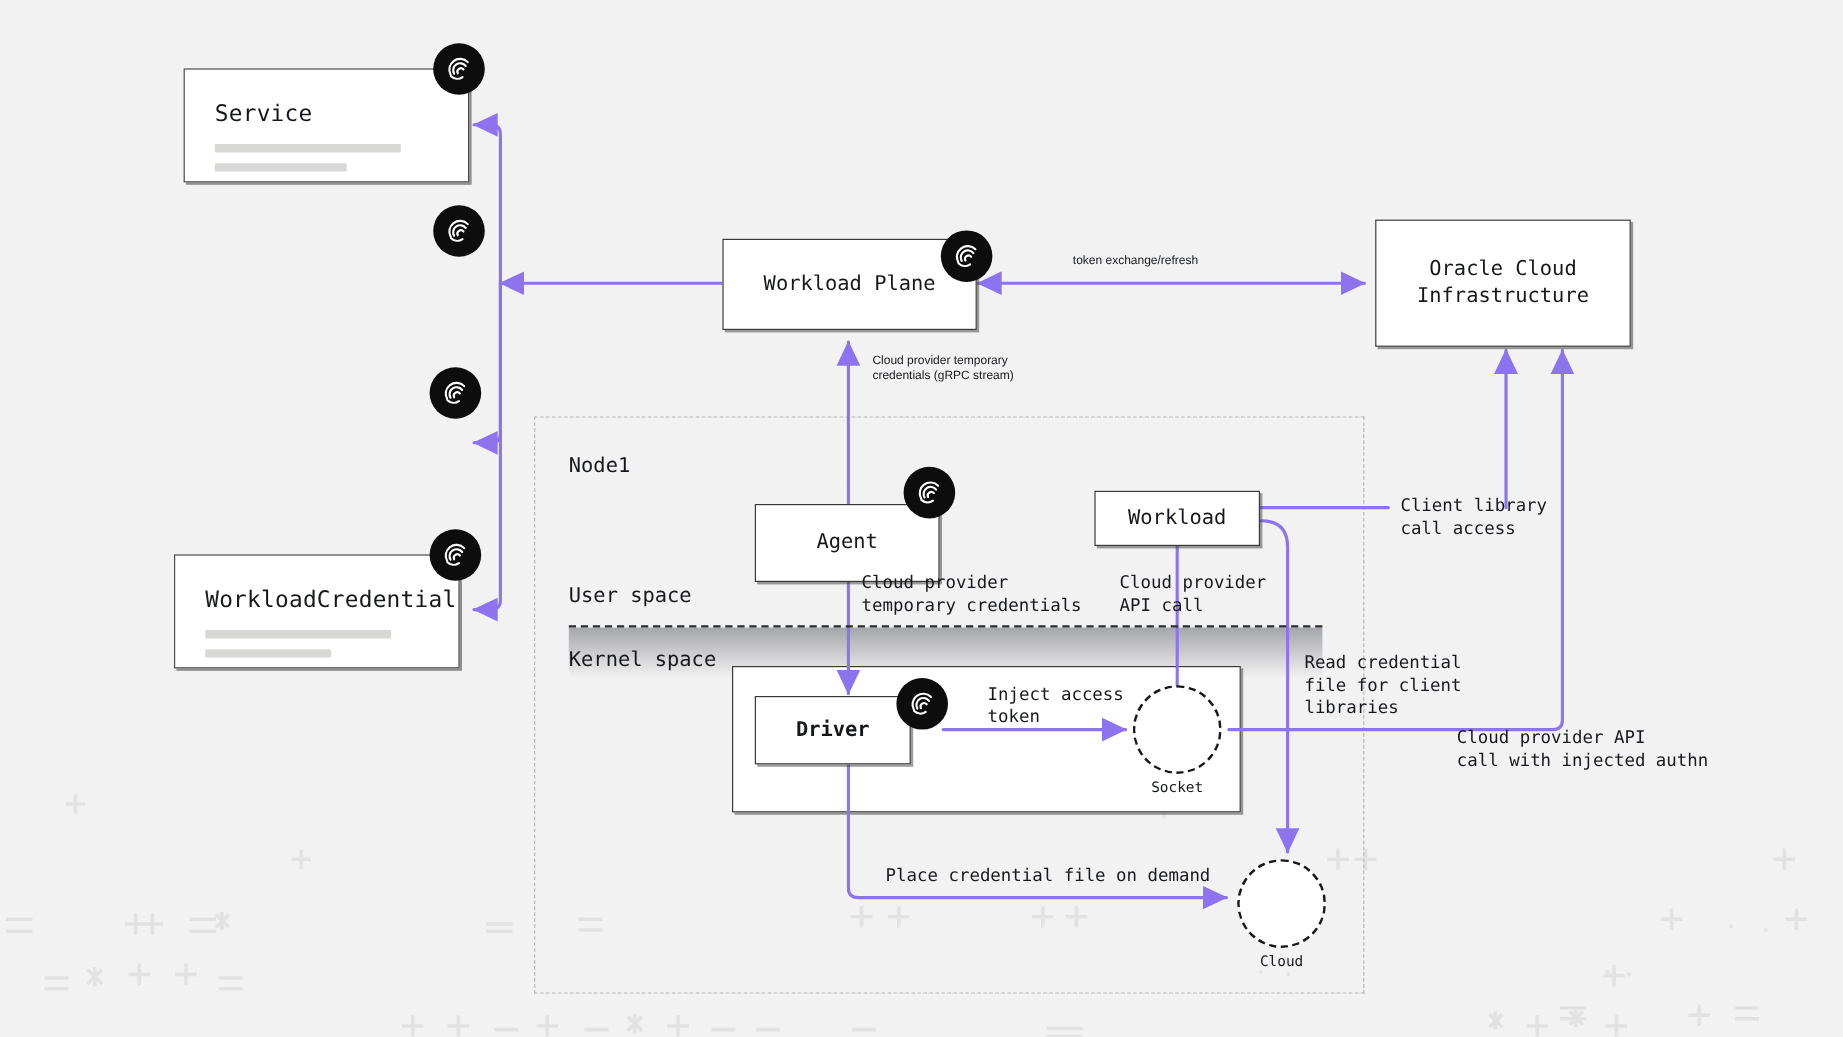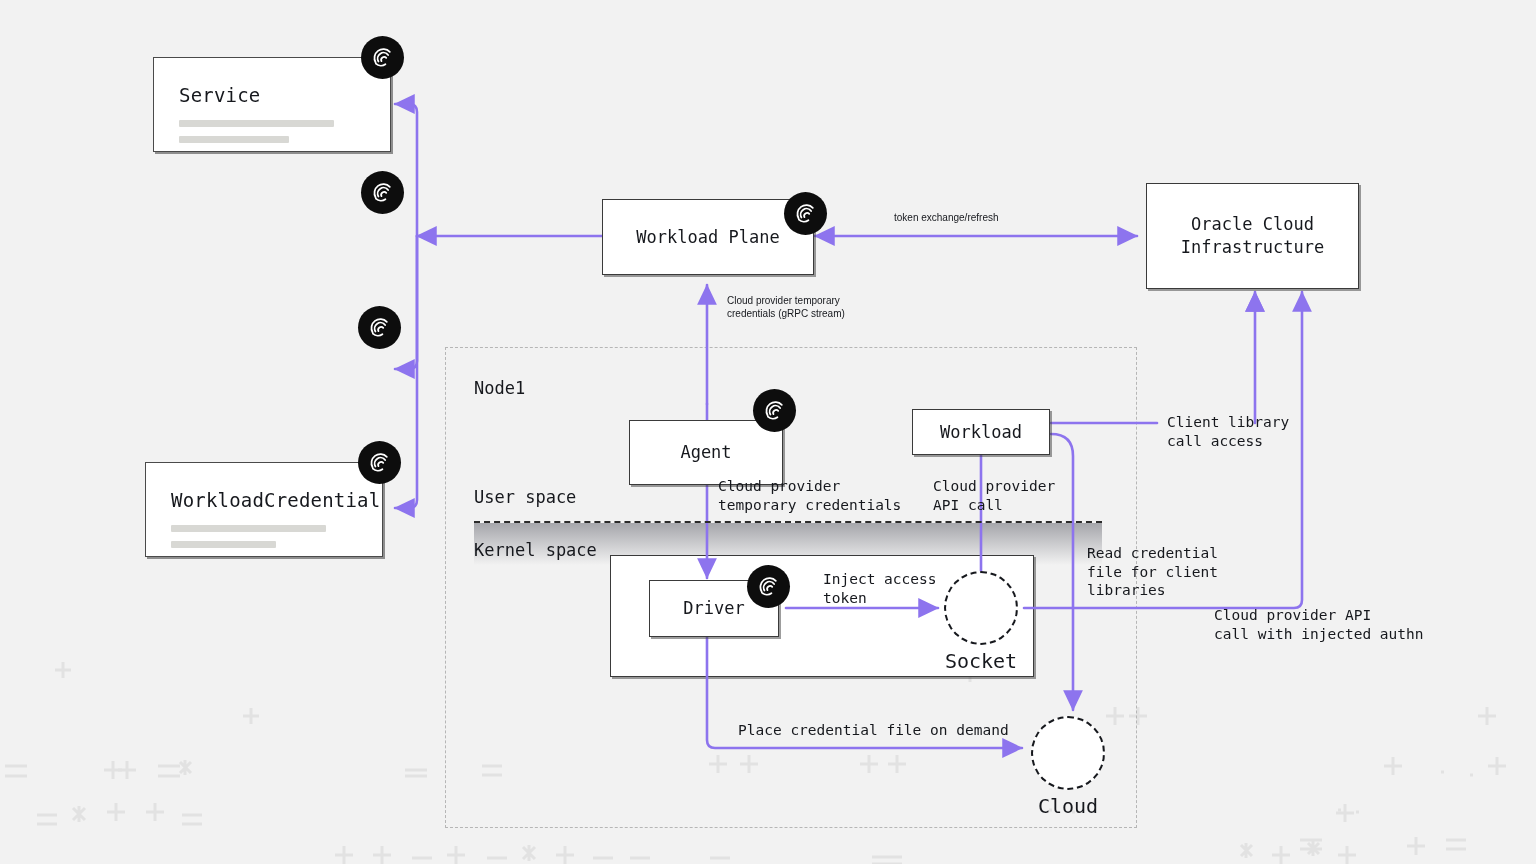--- a/index.html
+++ b/index.html
@@ -66,21 +66,21 @@
     background:#fff; border:1.6px solid #3a3a3a;
     box-shadow:2px 2px 0 0 rgba(60,60,60,.5); z-index:2;
   }
 
   
   .dcircle{
     position:absolute; width:74px; height:74px; border-radius:50%;
     background:#fff; border:2.5px dashed #16181d; z-index:4;
   }
   .dcircle-cap{
-    position:absolute; font-size:20px; color:#16181d; z-index:4;
+    position:absolute; font-size:12px; color:#16181d; z-index:4;
     text-align:center; white-space:nowrap;
   }
 
   
   .elabel{
     position:absolute; font-size:14.5px; line-height:1.28; color:#16181d;
     z-index:5; white-space:pre-line;
   }
   .elabel.sans{ font-family:"Liberation Sans",sans-serif; font-size:10px; }
 </style>
@@ -355,21 +355,21 @@
       <path d="M17.4 9.6A5.6 5.6 0 0 0 8.1 15.8"></path>
       <path d="M15.6 12.4a2.8 2.8 0 0 0-4.6 3.1"></path>
       <path d="M5.6 17.8c2.6 2.4 6.4 2.7 9.2.7"></path>
     </svg>
   </div>
 
   <div class="box" style="left:912px; top:409px; width:138px; height:46px;">
     <div class="lbl">Workload</div>
   </div>
 
-  <div class="box" style="left:649px; top:580px; width:130px; height:57px;">
+  <div class="box" style="left:629px; top:580px; width:130px; height:57px;font-weight:bold;">
     <div class="lbl">Driver</div>
   </div>
   <div class="badge" style="left:747px; top:565px;">
     <svg viewBox="0 0 24 24" fill="none" stroke="#fff" stroke-width="1.7" stroke-linecap="round">
       <path d="M19 6.5a8.6 8.6 0 0 0-13.6 10.3"></path>
       <path d="M17.4 9.6A5.6 5.6 0 0 0 8.1 15.8"></path>
       <path d="M15.6 12.4a2.8 2.8 0 0 0-4.6 3.1"></path>
       <path d="M5.6 17.8c2.6 2.4 6.4 2.7 9.2.7"></path>
     </svg>
   </div>

